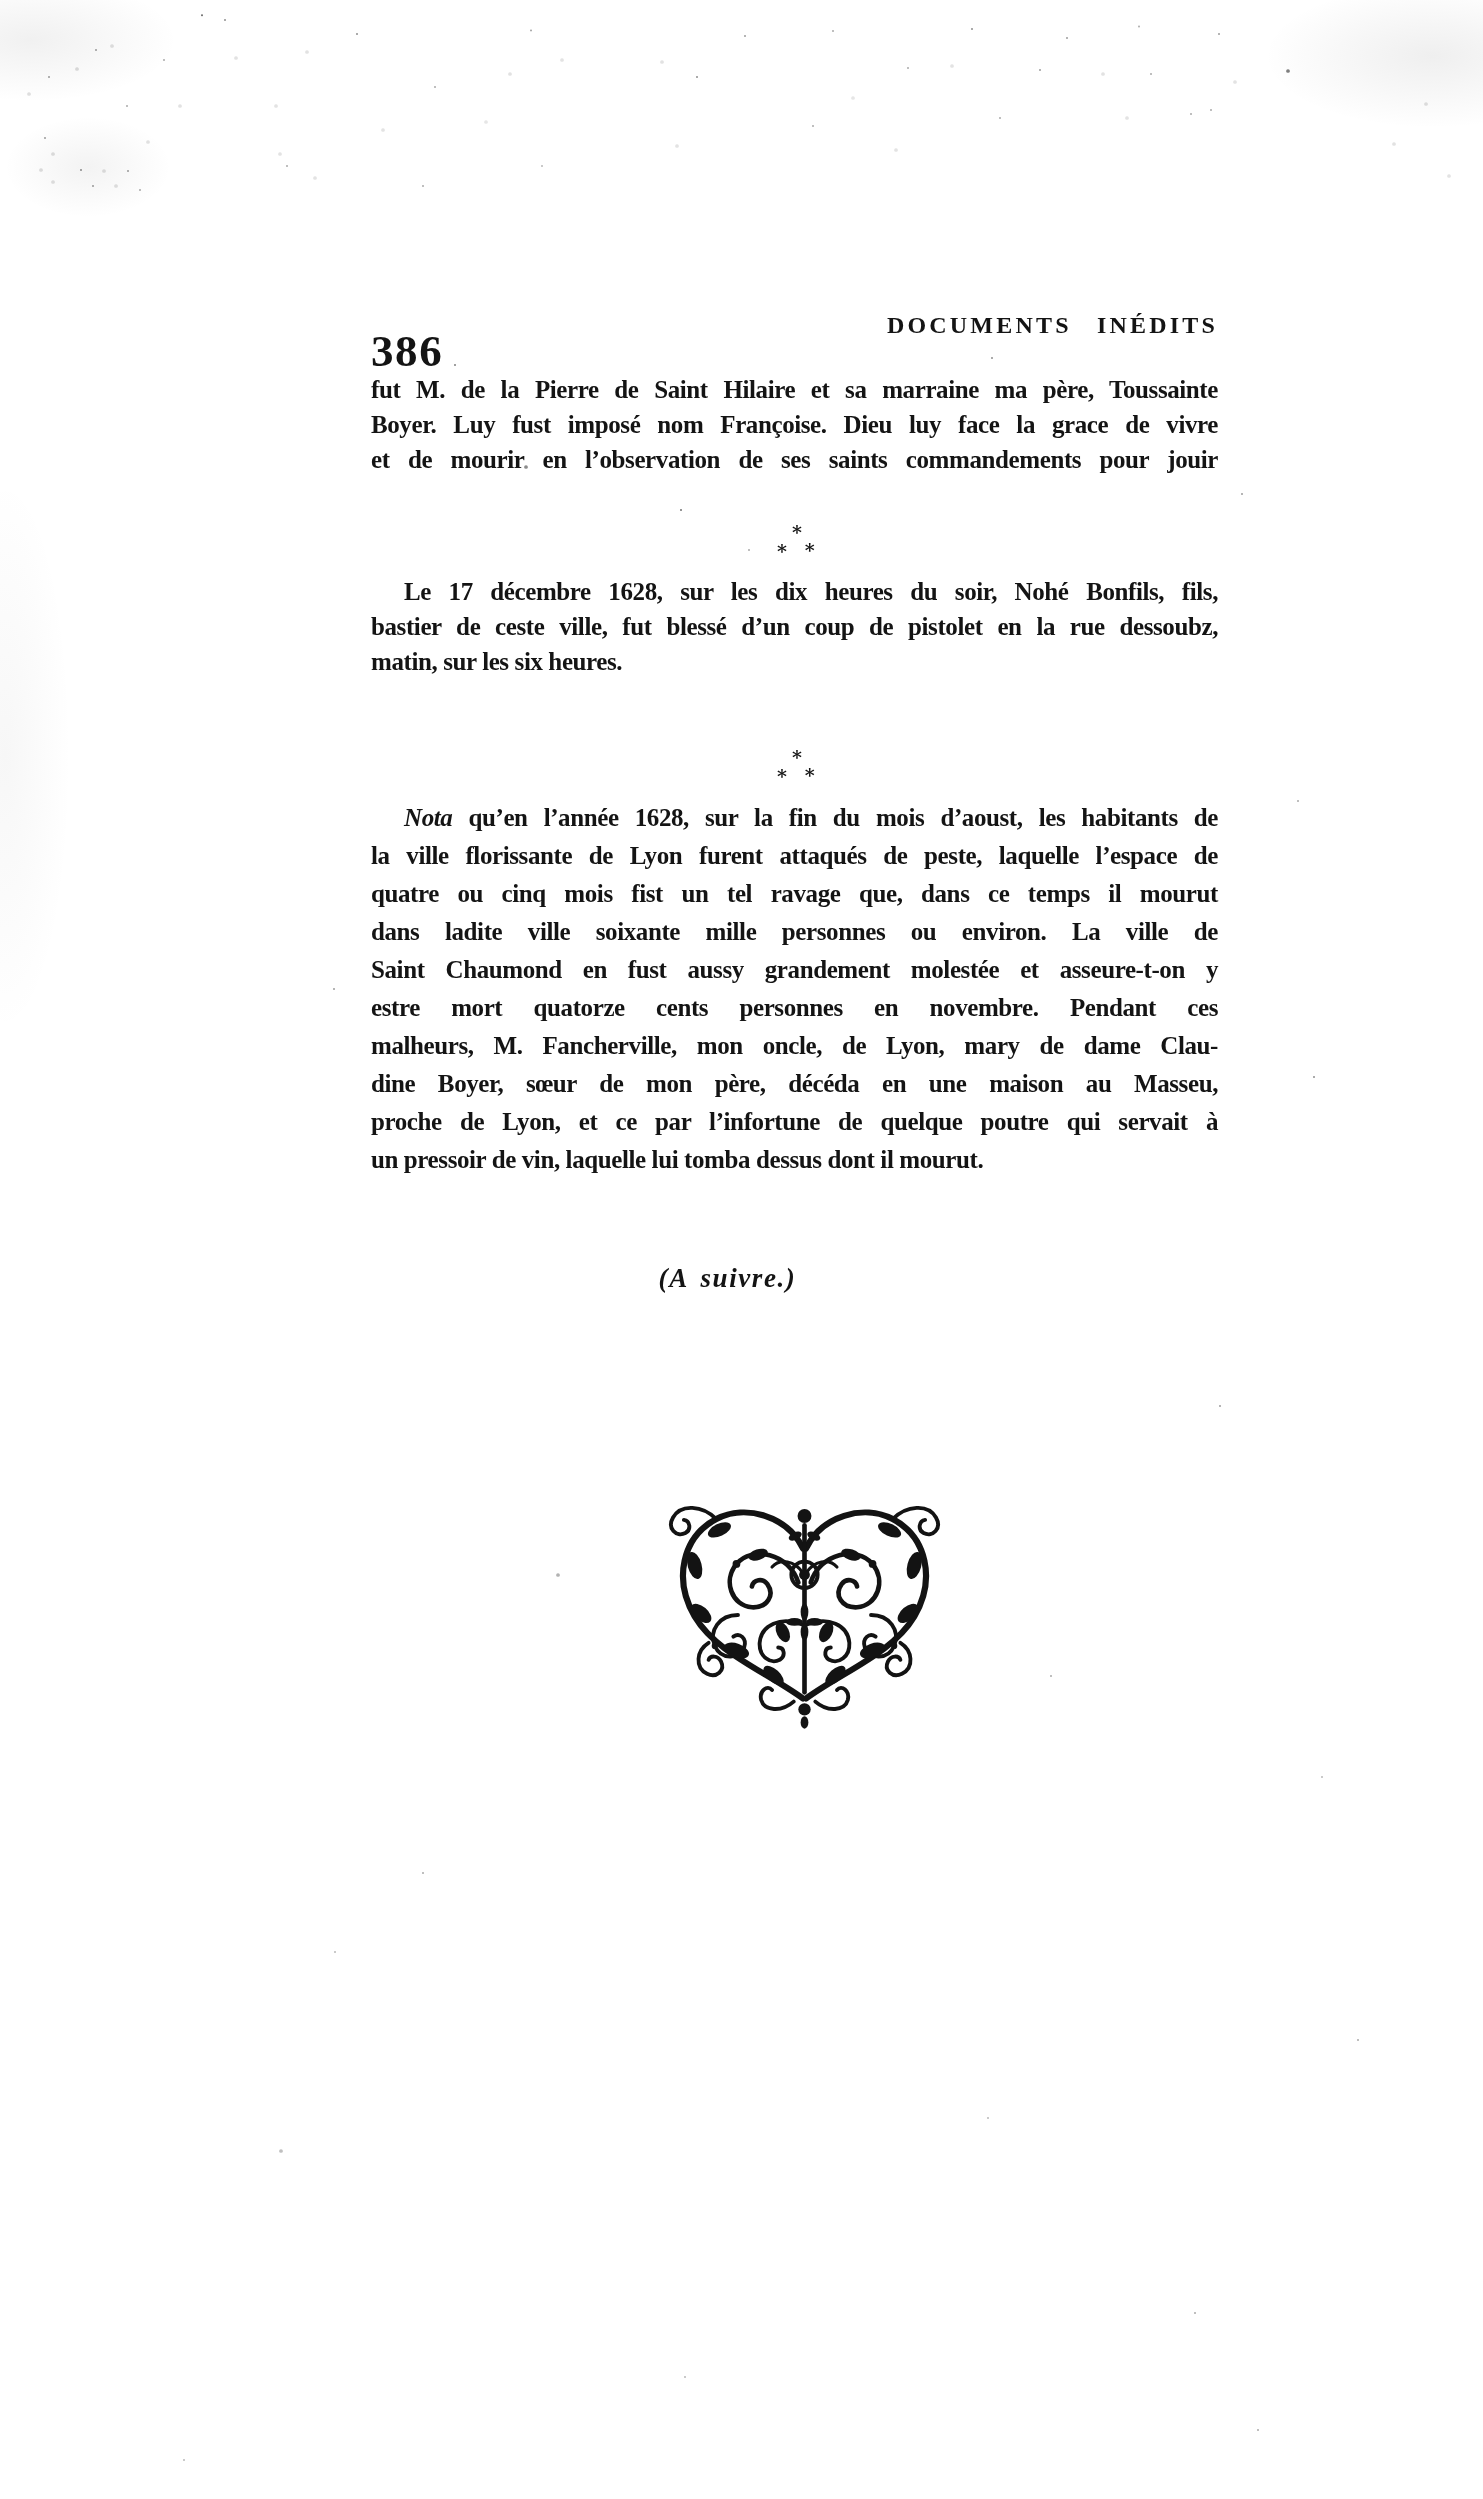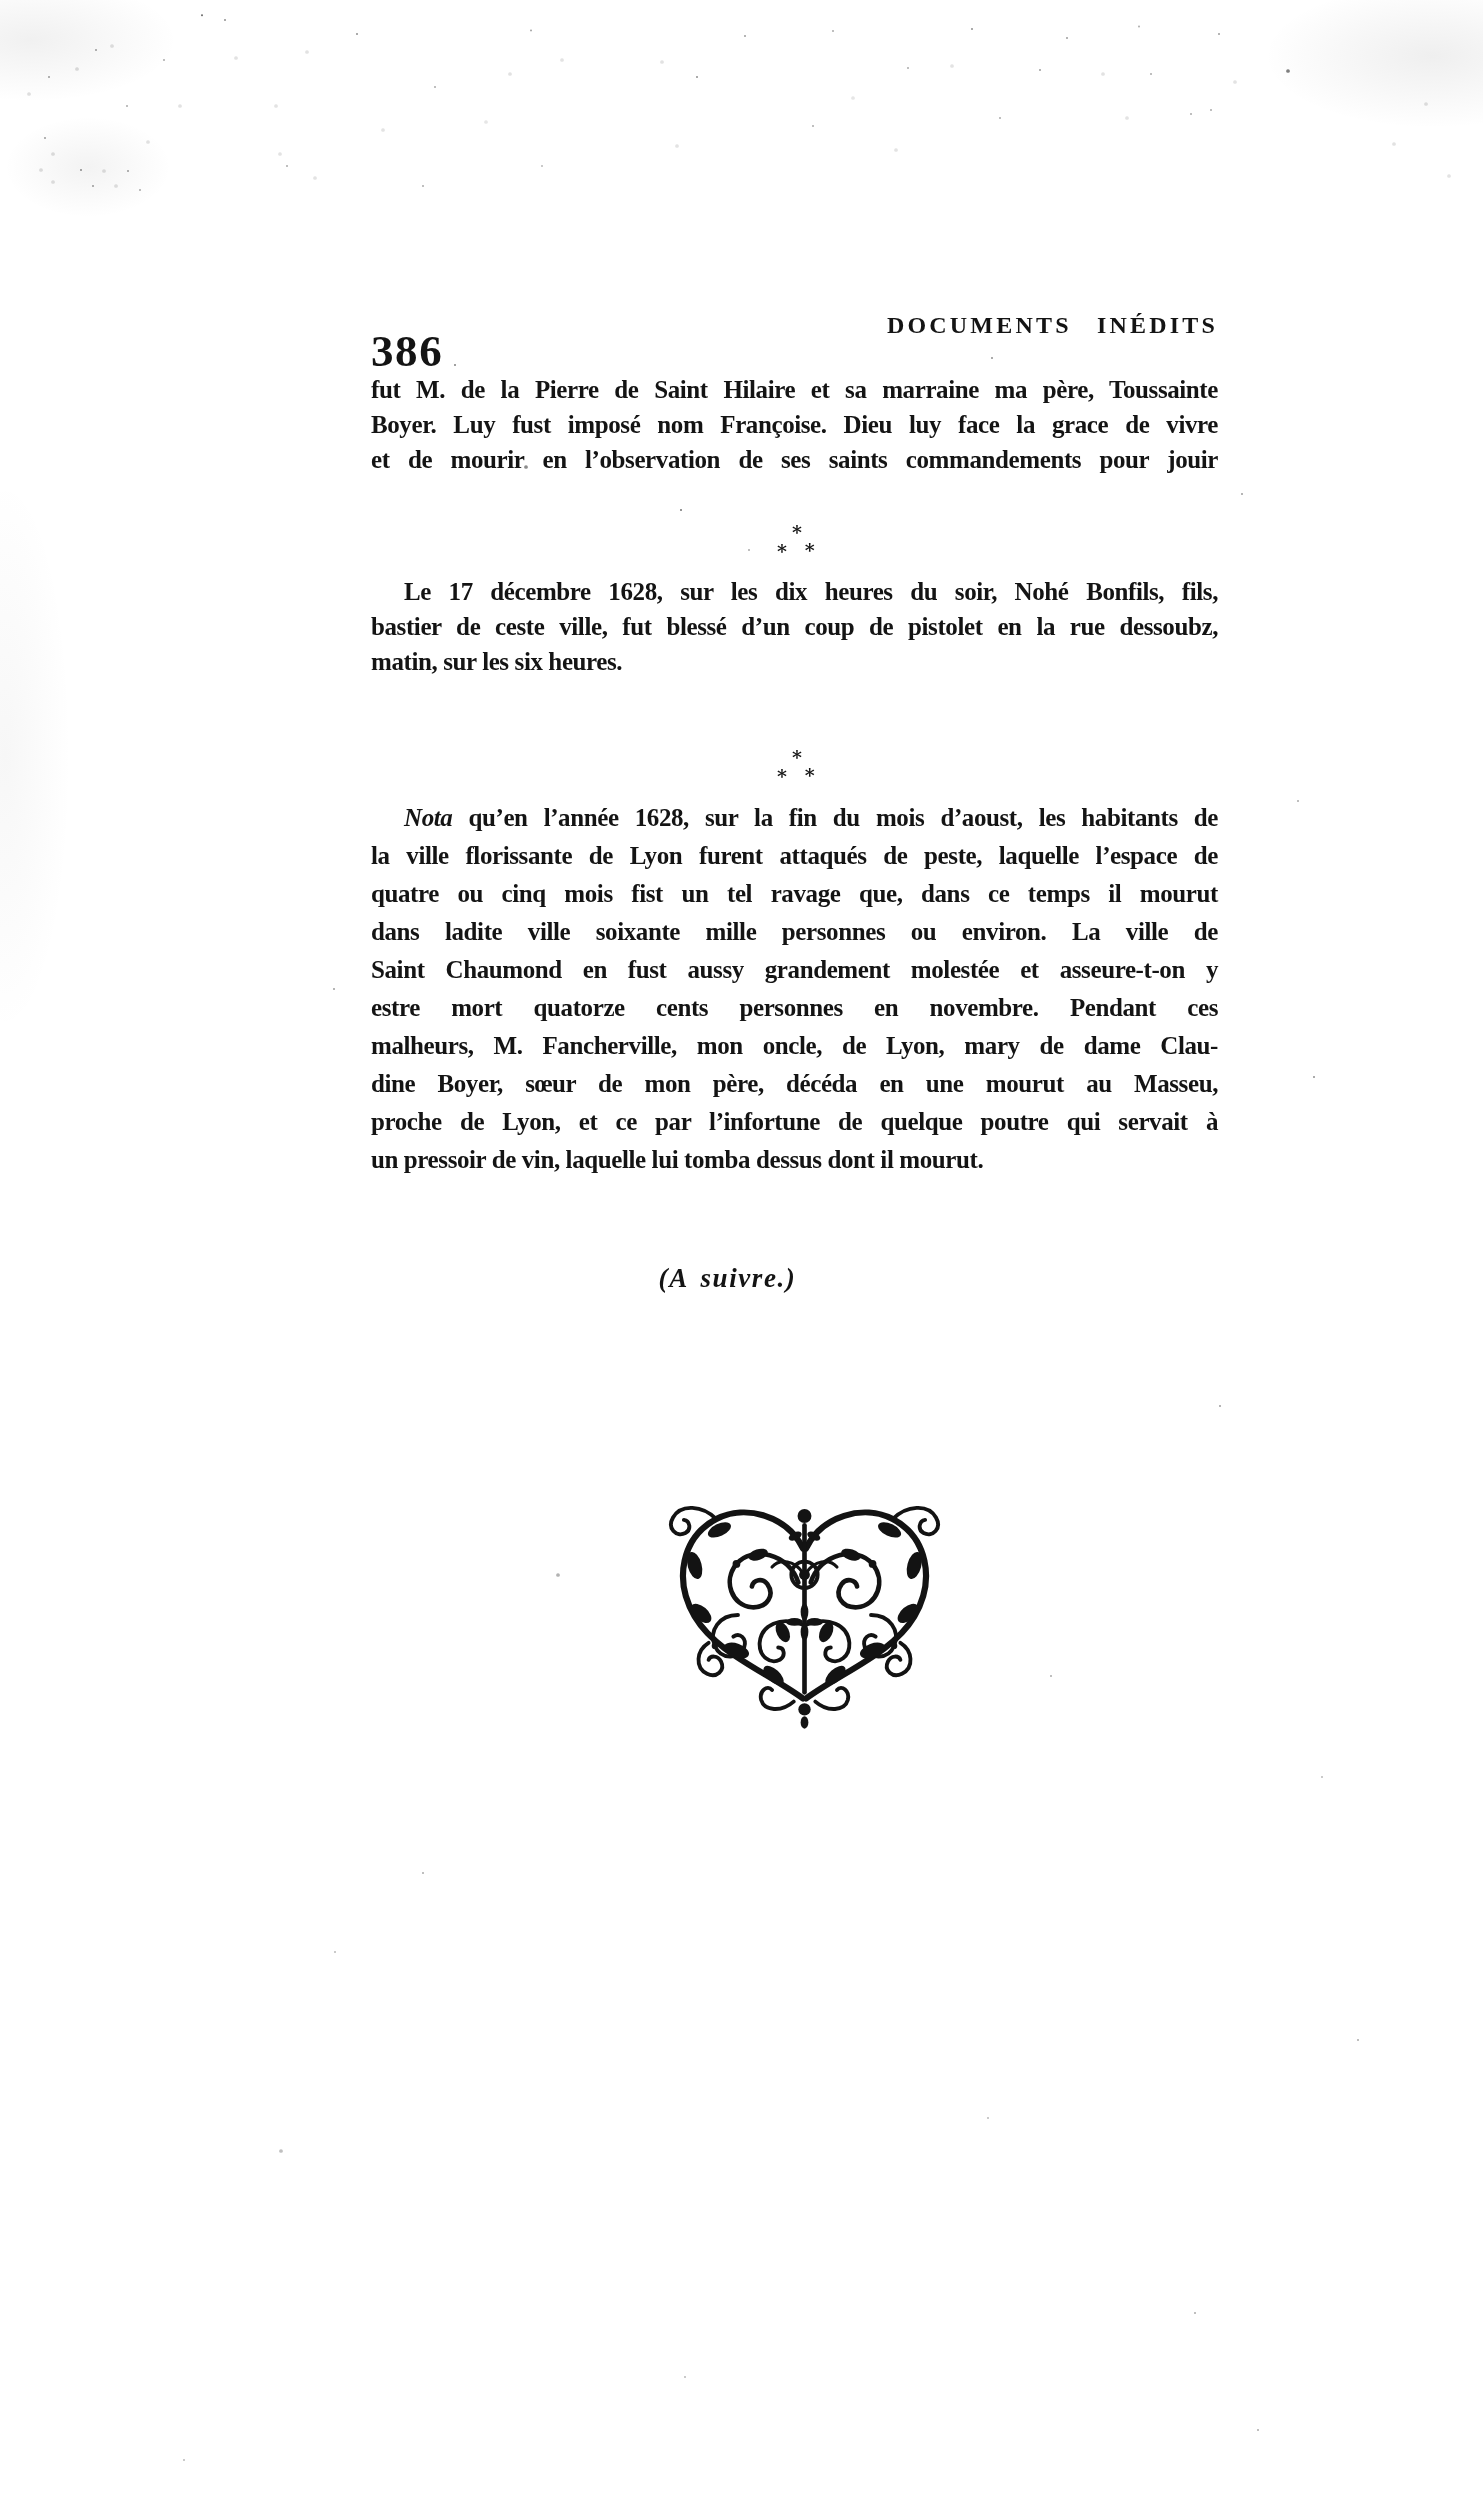--- a/index.html
+++ b/index.html
@@ -157,21 +157,21 @@
     </div>
 
     <section class="paragraph p3">
       <div class="line indent"><span class="italic">Nota</span><span> qu’en l’année 1628, sur la fin du mois d’aoust, les habitants de</span></div>
       <div class="line">la ville florissante de Lyon furent attaqués de peste, laquelle l’espace de</div>
       <div class="line">quatre ou cinq mois fist un tel ravage que, dans ce temps il mourut</div>
       <div class="line">dans ladite ville soixante mille personnes ou environ. La ville de</div>
       <div class="line">Saint Chaumond en fust aussy grandement molestée et asseure-t-on y</div>
       <div class="line">estre mort quatorze cents personnes en novembre. Pendant ces</div>
       <div class="line">malheurs, M. Fancherville, mon oncle, de Lyon, mary de dame Clau-</div>
-      <div class="line">dine Boyer, sœur de mon père, décéda en une mourut au Masseu,</div>
+      <div class="line">dine Boyer, sœur de mon père, décéda en une maison au Masseu,</div>
       <div class="line">proche de Lyon, et ce par l’infortune de quelque poutre qui servait à</div>
       <div class="line last">un pressoir de vin, laquelle lui tomba dessus dont il mourut.</div>
     </section>
 
     <div class="continuation">
       <span class="italic">(A suivre.)</span>
     </div>
 
   </main>
 

